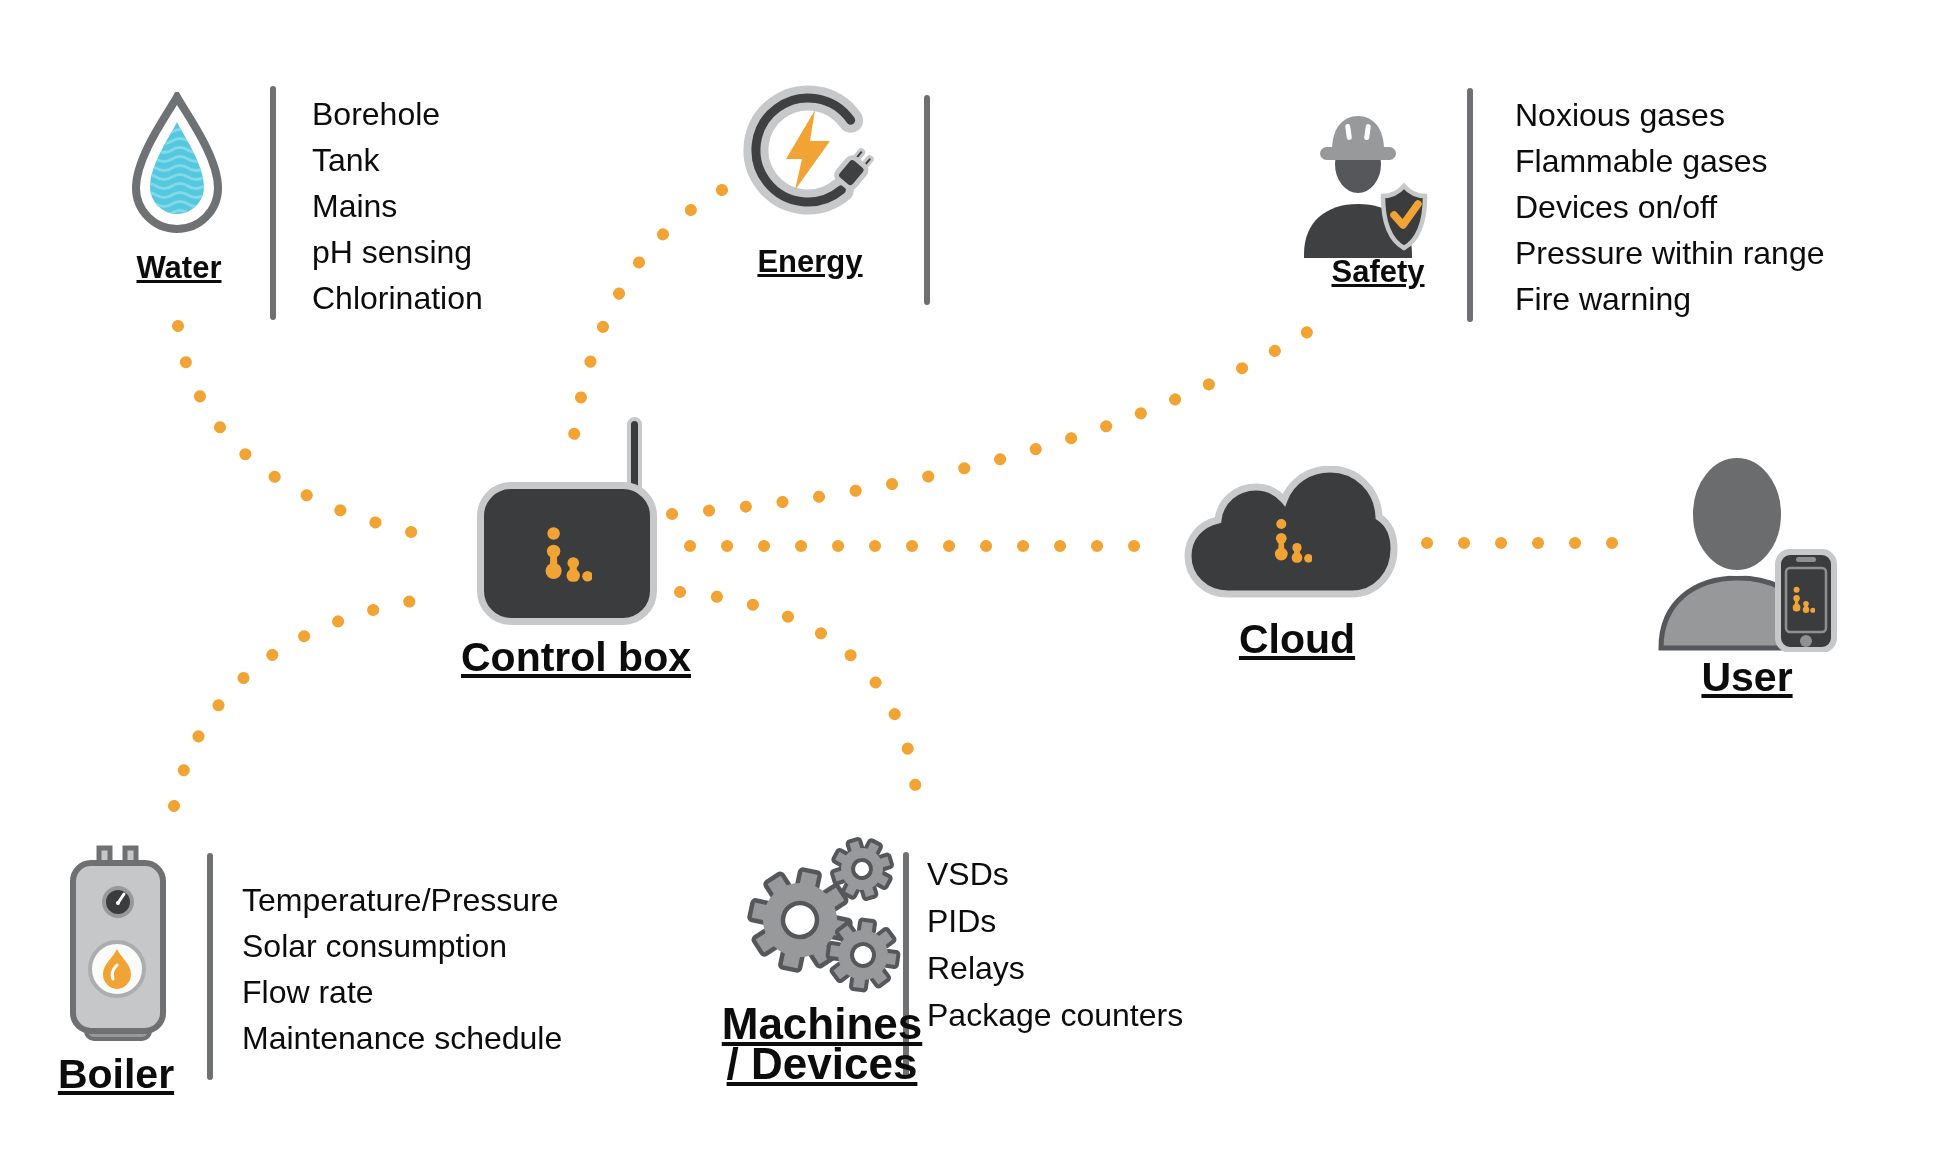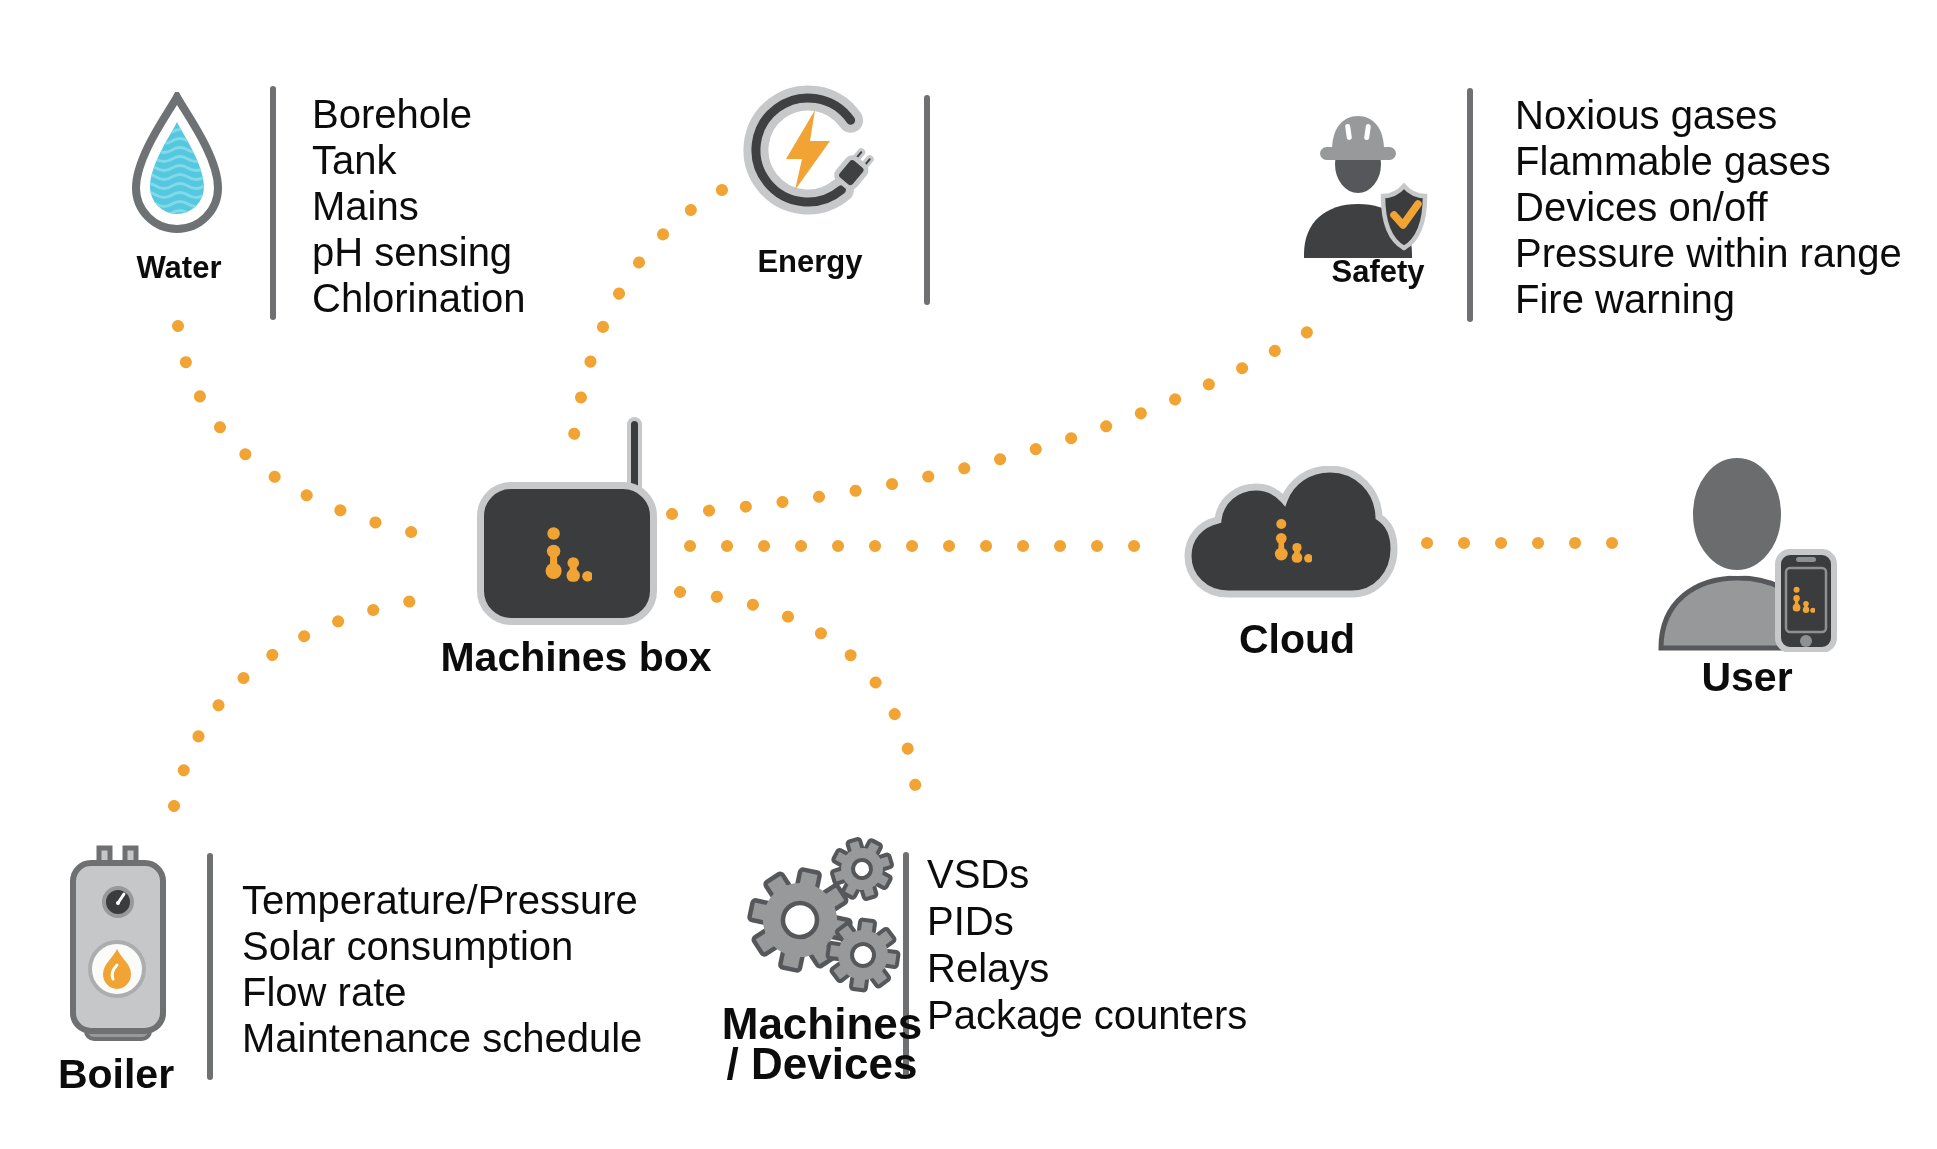--- a/index.html
+++ b/index.html
@@ -1,26 +1,26 @@
 <!DOCTYPE html>
 <html><head>
 <meta charset="utf-8">
 <style>
   html,body{margin:0;padding:0;background:#fff;}
   #canvas{position:relative;width:1937px;height:1149px;background:#ffffff;overflow:hidden;
           font-family:"Liberation Sans", sans-serif;color:#0c0c0c;}
   .lines{position:absolute;left:0;top:0;z-index:1;}
   .dotline{stroke:#F1A434;stroke-width:12;fill:none;stroke-linecap:round;stroke-dasharray:0.1 36.9;}
   .node{position:absolute;z-index:2;}
-  .nodelabel{position:absolute;z-index:3;font-weight:bold;white-space:nowrap;transform:translateX(-50%);}
+  .nodelabel{position:absolute;z-index:3;font-weight:bold;white-space:nowrap;transform:translateX(-50%);text-decoration:underline;}
   .lbl-sm{font-size:31px;}
   .lbl-lg{font-size:41px;}
   .lbl-md{font-size:44px;line-height:40px;text-align:center;}
   .divider{position:absolute;z-index:2;width:6px;background:#6E7072;border-radius:3px;}
-  .list{position:absolute;z-index:3;font-size:40px;line-height:46px;white-space:nowrap;}
+  .list{position:absolute;z-index:3;font-size:32px;line-height:46px;white-space:nowrap;}
   .list-tight{line-height:47px;}
   .controlbox{position:absolute;left:477px;top:482px;width:180px;height:143px;box-sizing:border-box;
               background:#3B3C3E;border:7px solid #C7C8CA;border-radius:34px;z-index:3;
               display:flex;align-items:center;justify-content:center;}
   .antenna{position:absolute;left:627px;top:417px;width:15px;height:78px;box-sizing:border-box;
            background:#3B3C3E;border:4px solid #C7C8CA;border-radius:9px 9px 0 0;z-index:2;}
   .cloudlogo{position:absolute;left:1272px;top:518px;z-index:4;}
 </style>
 </head>
 <body>
@@ -117,21 +117,21 @@
     <div>Pressure within range</div>
     <div>Fire warning</div>
   </div>
 
   <div class="antenna"></div>
   <div class="controlbox">
     <svg width="50" height="56" viewBox="0 0 56 62">
       <use href="#tlogo" style="color:#F1A434"></use>
     </svg>
   </div>
-  <div class="nodelabel lbl-lg" style="left:576px;top:634px">Machines box</div>
+  <div class="nodelabel lbl-lg" style="left:576px;top:634px">Control box</div>
 
   <svg class="node" style="left:1180px;top:466px" width="218" height="138" viewBox="0 0 218 138">
     <path d="M48 128 C25 128 8 111 8 90 C8 72 20 58 38 54 C40 35 56 21 76 21 C87 21 97 26 104 34
              C111 15 129 3 150 3 C177 3 198 24 199 51 C210 58 214 70 214 83 C214 108 196 128 172 128 Z" fill="#3B3C3E" stroke="#C9CACC" stroke-width="7"></path>
   </svg>
   <svg class="cloudlogo" width="40" height="45" viewBox="0 0 56 62">
     <use href="#tlogo" style="color:#F1A434"></use>
   </svg>
   <div class="nodelabel lbl-lg" style="left:1297px;top:616px">Cloud</div>
 

